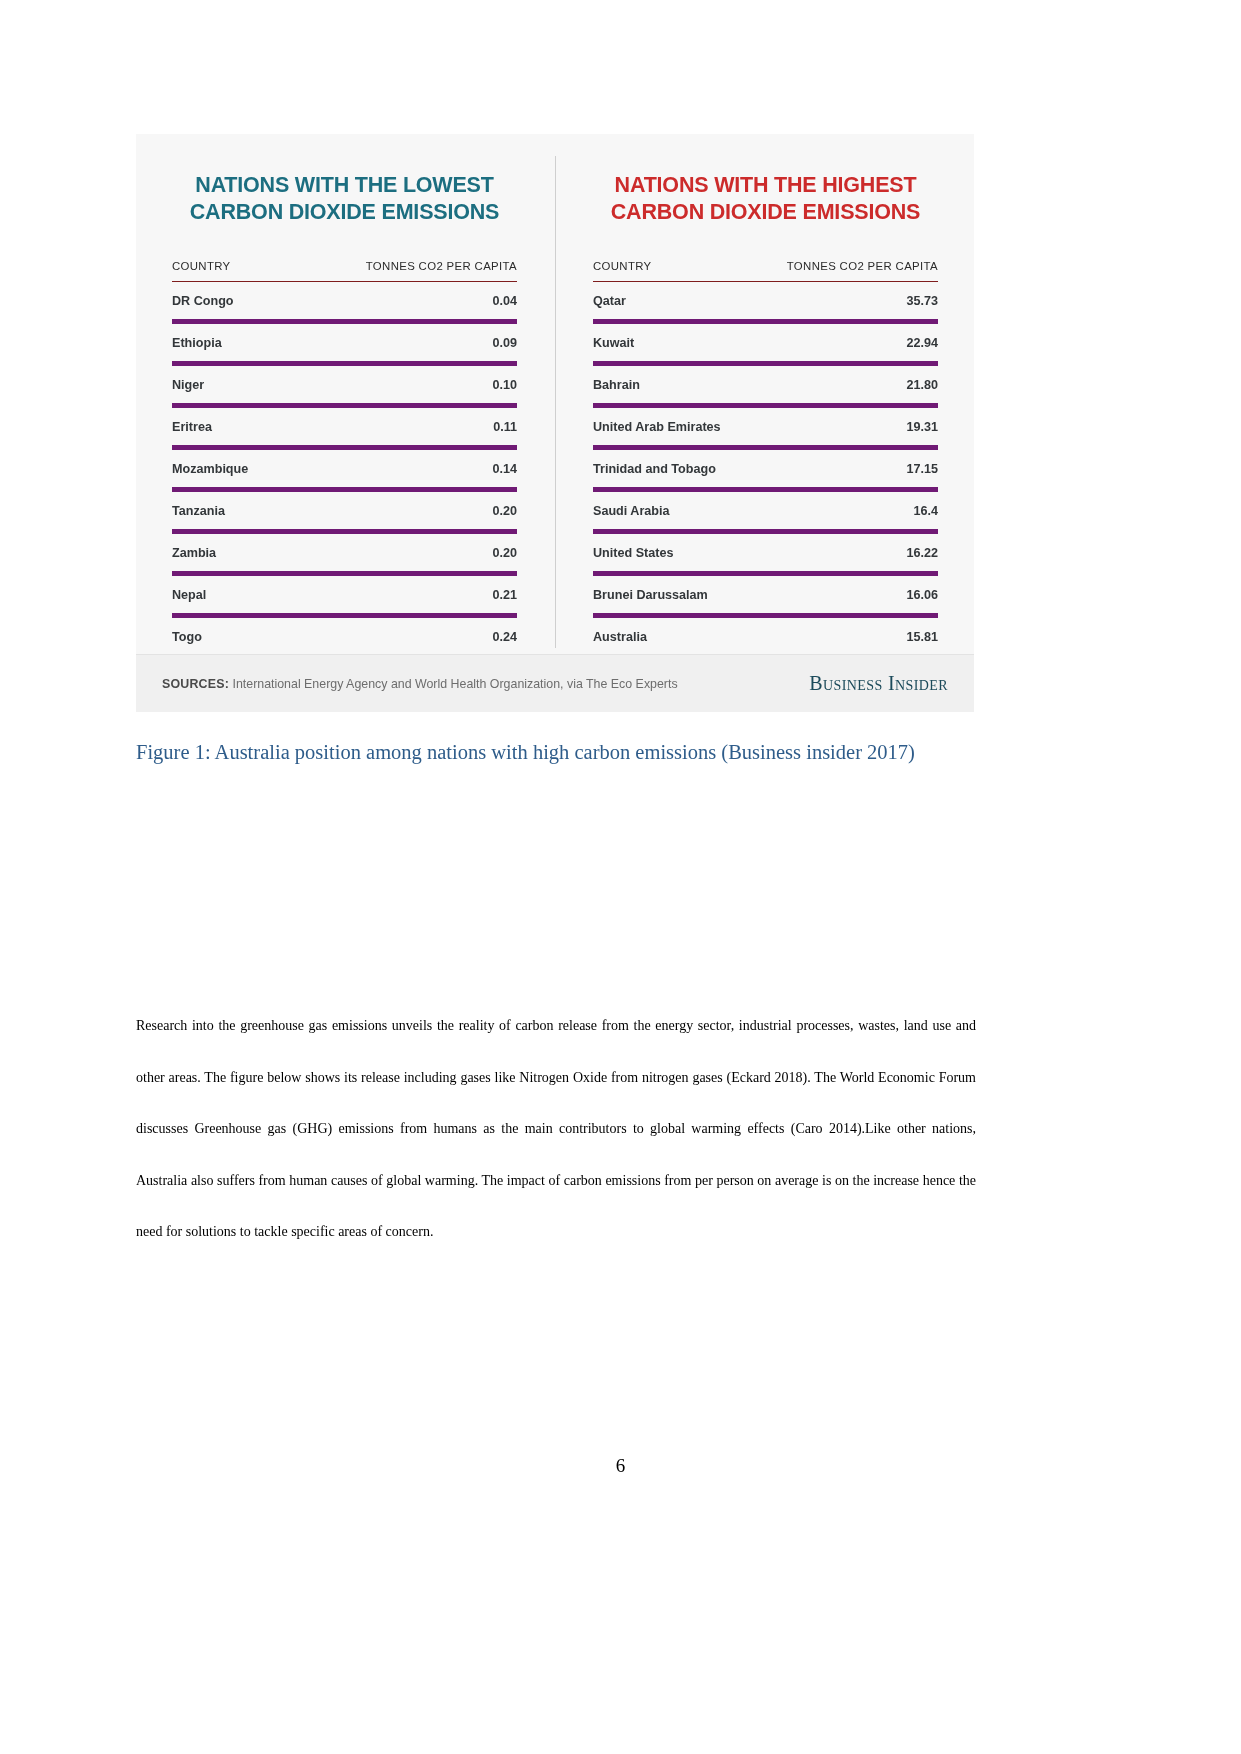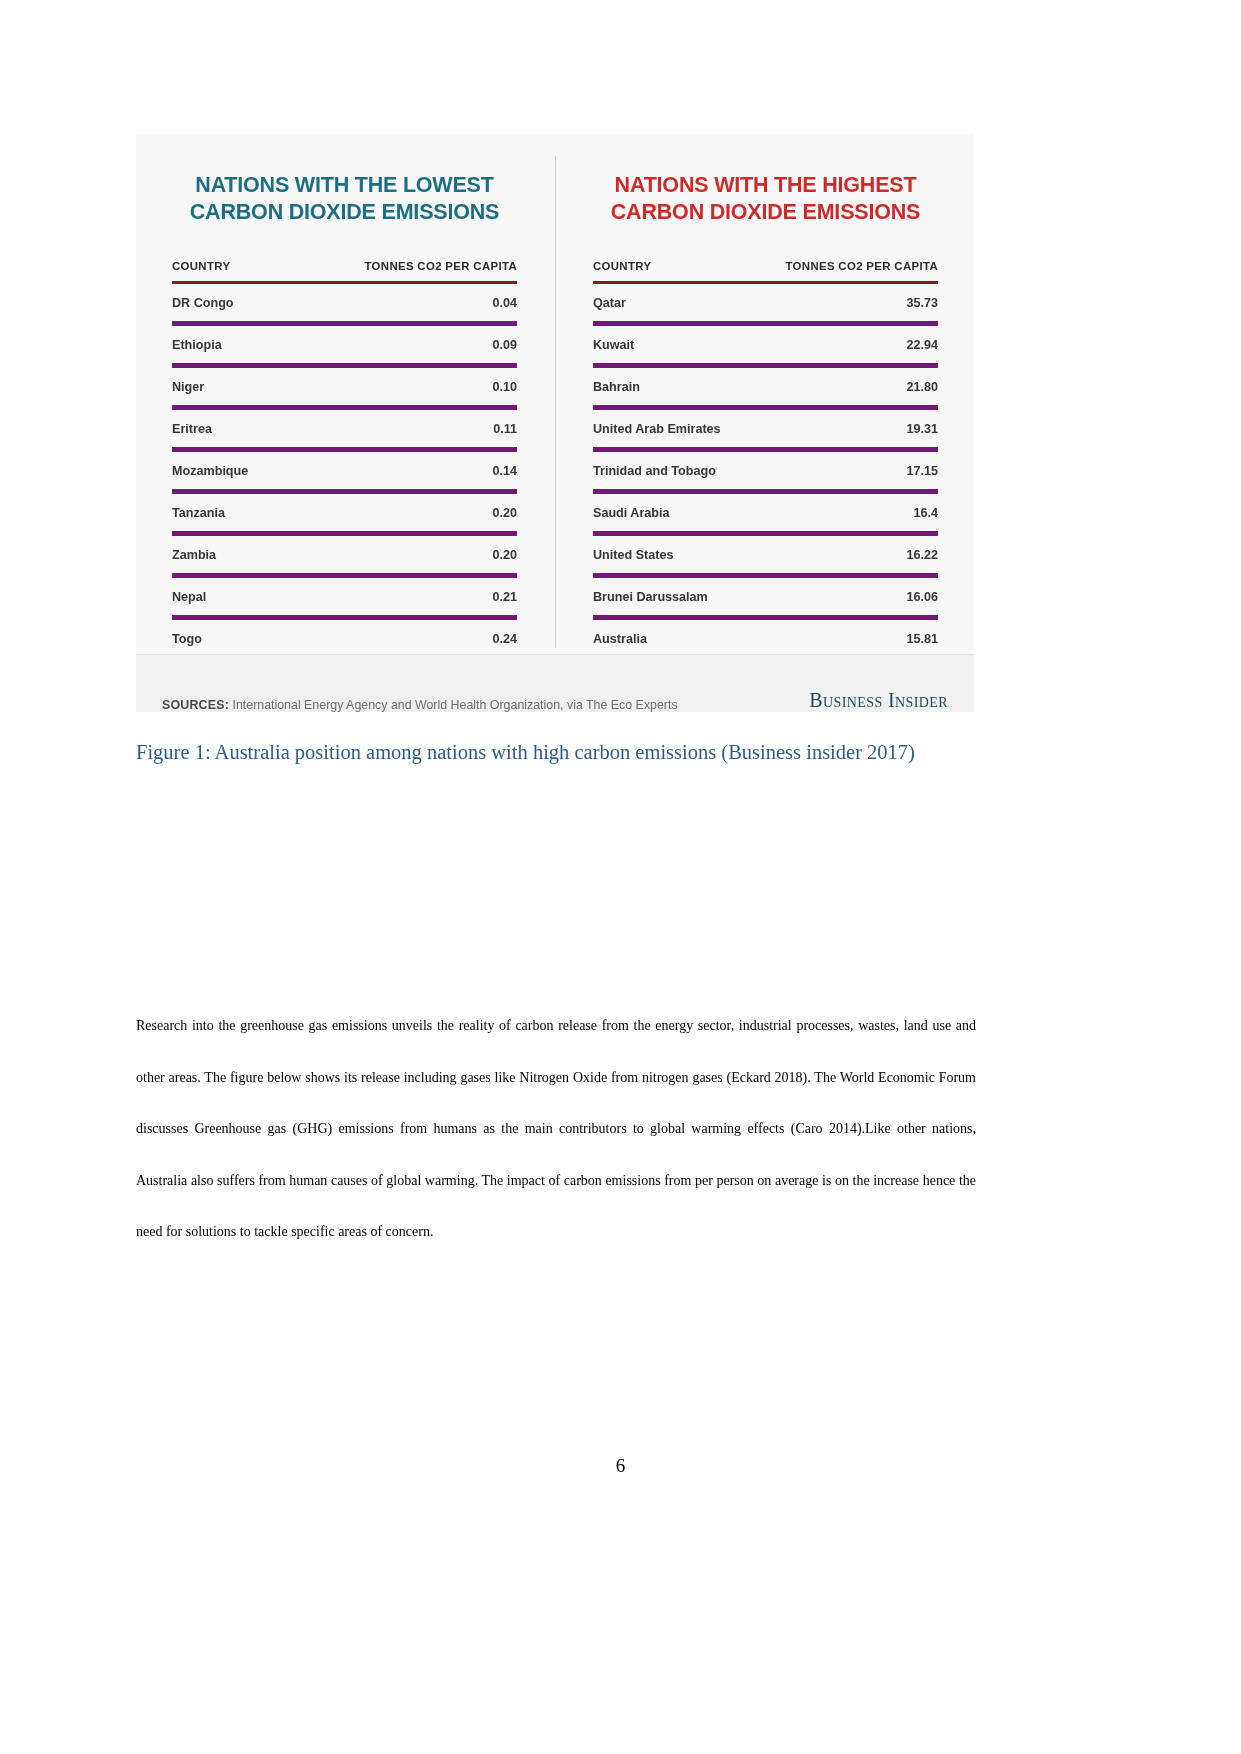--- a/index.html
+++ b/index.html
@@ -80,52 +80,52 @@
   .title-high { color: #cc2b2b; }
 
   .tbl {
     width: 100%;
     border-collapse: collapse;
     margin-top: 34px;
     font-family: "Liberation Sans", sans-serif;
   }
   .tbl th {
     font-size: 11.4px;
-    font-weight: bold;
+    font-weight: normal;
     letter-spacing: 0.35px;
     color: #2b2b2b;
     padding: 0 0 9px 0;
     text-transform: uppercase;
     margin-top: 36px;
   }
   .tbl th.c-country { text-align: left; }
   .tbl th.c-value { text-align: right; }
 
   .tbl td {
     font-size: 12.6px;
     font-weight: bold;
     color: #33373a;
     padding: 11.5px 0 11.5px 0;
     border-top: 5px solid #701a75;
   }
-  .tbl tr:first-child td { border-top: 3px solid #7f1d1d; }
+  .tbl tr:first-child td { border-top: 1px solid #7f1d1d; }
   .tbl td.c-country { text-align: left; }
   .tbl td.c-value { text-align: right; font-weight: bold; }
 
   .fig-footer {
     position: absolute;
     left: 0;
     bottom: 0;
     width: 100%;
     height: 58px;
     background: #f0f0f0;
     border-top: 1px solid #e3e3e3;
     box-sizing: border-box;
     display: flex;
-    align-items: flex-end;
+    align-items: center;
     justify-content: space-between;
     padding: 0 26px;
   }
   .sources {
     font-family: "Liberation Sans", sans-serif;
     font-size: 12.4px;
     color: #6d6d6d;
   }
   .sources b {
     color: #4a4a4a;

